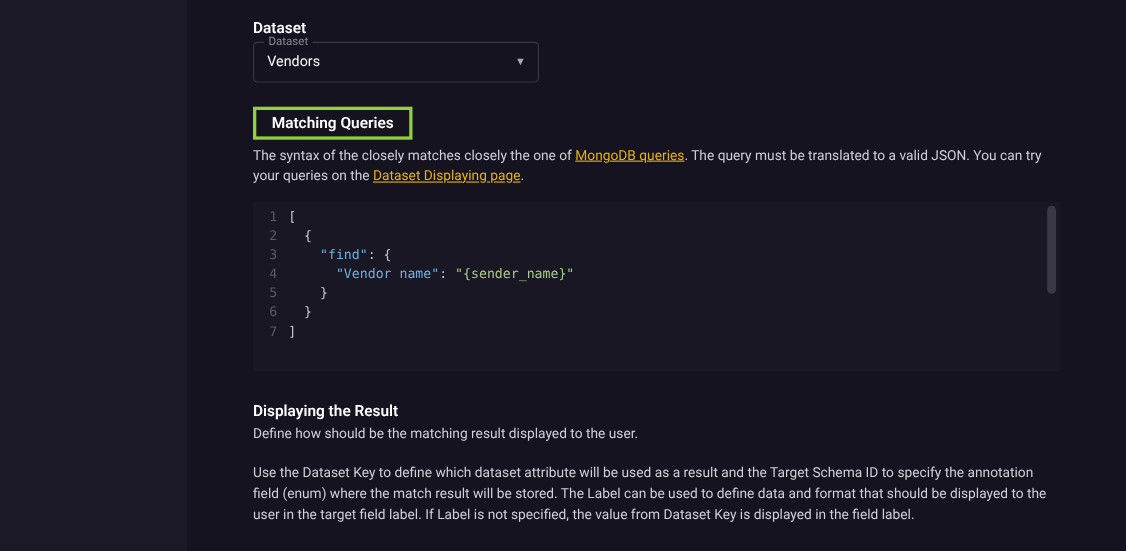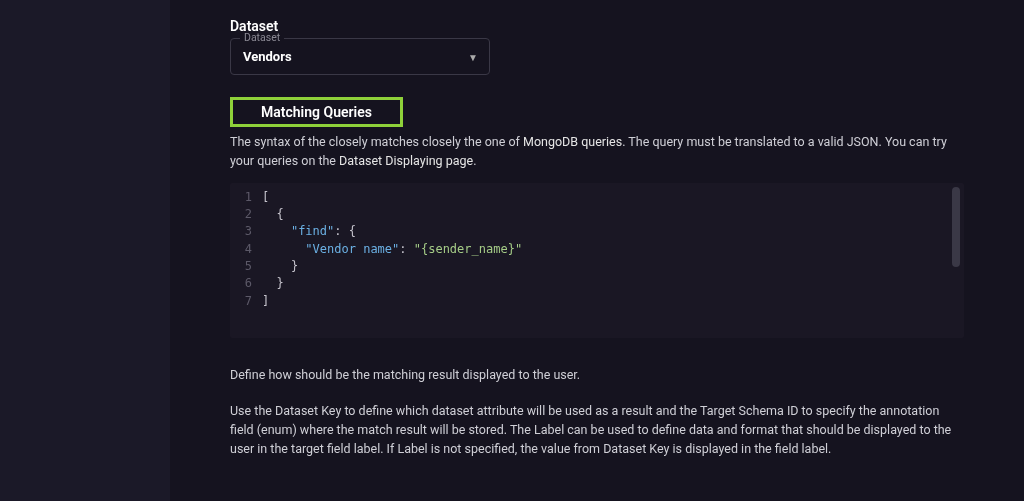--- a/index.html
+++ b/index.html
@@ -53,39 +53,39 @@
     }
     .field-input {
       width: 100%;
       padding: 10px 12px;
       background: transparent;
       border: 1px solid #3a3846;
       border-radius: 4px;
       color: #fff;
       font-size: 13px;
       outline: none;
-      font-weight: bold;
     }
     .select-wrap .dropdown-arrow {
       position: absolute;
       right: 12px;
       top: 50%;
       transform: translateY(-50%);
       pointer-events: none;
       color: #aaa;
       font-size: 10px;
     }
     .highlighted-title {
       display: inline-block;
       border: 3px solid #8fd13a;
       padding: 4px 10px;
       margin-bottom: 6px;
     }
     .link {
-      color: #e5e5e5;
+      color: #eab308;
+      text-decoration: underline;
       cursor: pointer;
     }
     .editor {
       width: 100%;
       background: #1a1724;
       border-radius: 2px;
       padding: 6px 0;
       font-family: ui-monospace, SFMono-Regular, Menlo, Consolas, monospace;
       font-size: 12px;
       line-height: 1.45;
@@ -144,21 +144,21 @@
 
     <div class="field-wrap select-wrap">
       <span class="field-label">Dataset</span>
       <div class="field-input">Vendors</div>
       <span class="dropdown-arrow">▼</span>
     </div>
 
     
     <div>
       <div class="highlighted-title">
-        <span class="section-title" style="margin:18px;">Matching Queries</span>
+        <span class="section-title" style="margin:4px;">Matching Queries</span>
       </div>
       <p class="section-desc">
         <span>The syntax of the closely matches closely the one of </span><a class="link">MongoDB queries</a><span>. The query must be translated to a valid JSON. You can try your queries on the </span><a class="link">Dataset Displaying page</a><span>.</span>
       </p>
 
       <div class="editor">
         <div class="gutter">
           <div>1</div>
           <div>2</div>
           <div>3</div>
@@ -174,20 +174,21 @@
 <span>    }</span>
 <span>  }</span>
 <span>]</span></div>
         <div class="editor-scroll">
           <div class="scroll-thumb"></div>
         </div>
       </div>
     </div>
 
     
+    <h3 class="section-title">Displaying the Result</h3>
     <p class="section-desc" style="margin-bottom:18px;">Define how should be the matching result displayed to the user.</p>
     <p class="section-desc">Use the Dataset Key to define which dataset attribute will be used as a result and the Target Schema ID to specify the annotation field (enum) where the match result will be stored. The Label can be used to define data and format that should be displayed to the user in the target field label. If Label is not specified, the value from Dataset Key is displayed in the field label.</p>
 
     
     <br>
     
 
     
   </main>
 </div>

